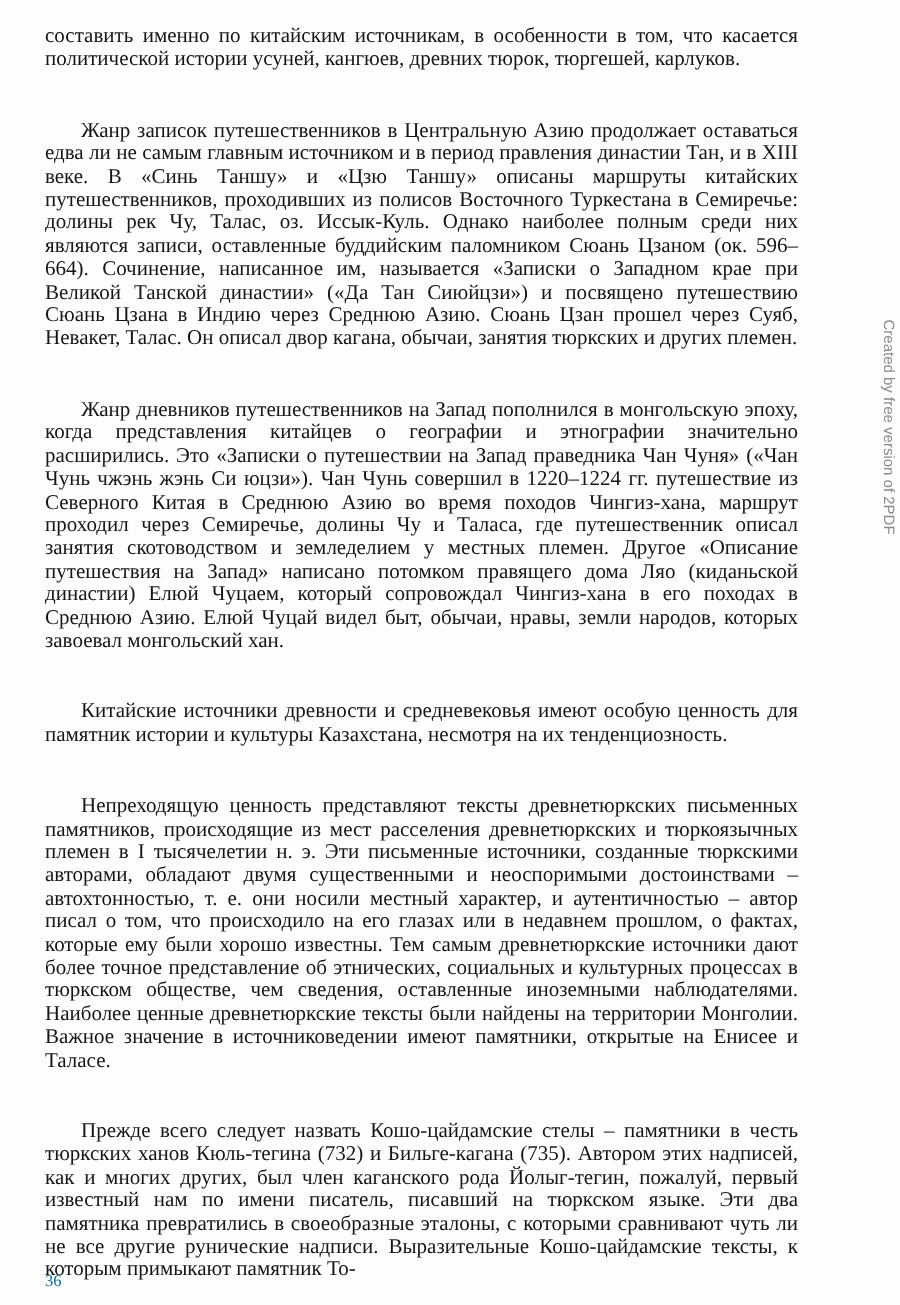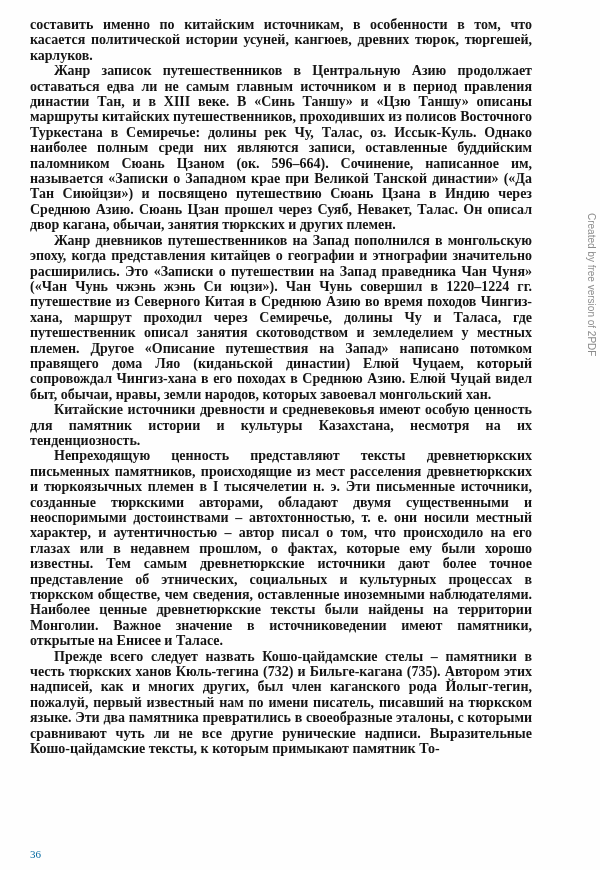--- a/index.html
+++ b/index.html
@@ -26,24 +26,24 @@
     width: 502px;
     color: #151515;
     font-size: 14px;
     line-height: 15.4px;
     text-align: justify;
     letter-spacing: 0px;
   }
   .para {
     margin: 0;
     padding: 0;
-    font-weight: bold;
   }
   .para.indent {
     text-indent: 24px;
+    margin-top: 32px;
   }
   .page-number {
     position: absolute;
     left: 30px;
     top: 820px;
     font-size: 11px;
     color: #0369a1;
     margin-top: 28px;
   }
   .watermark {

